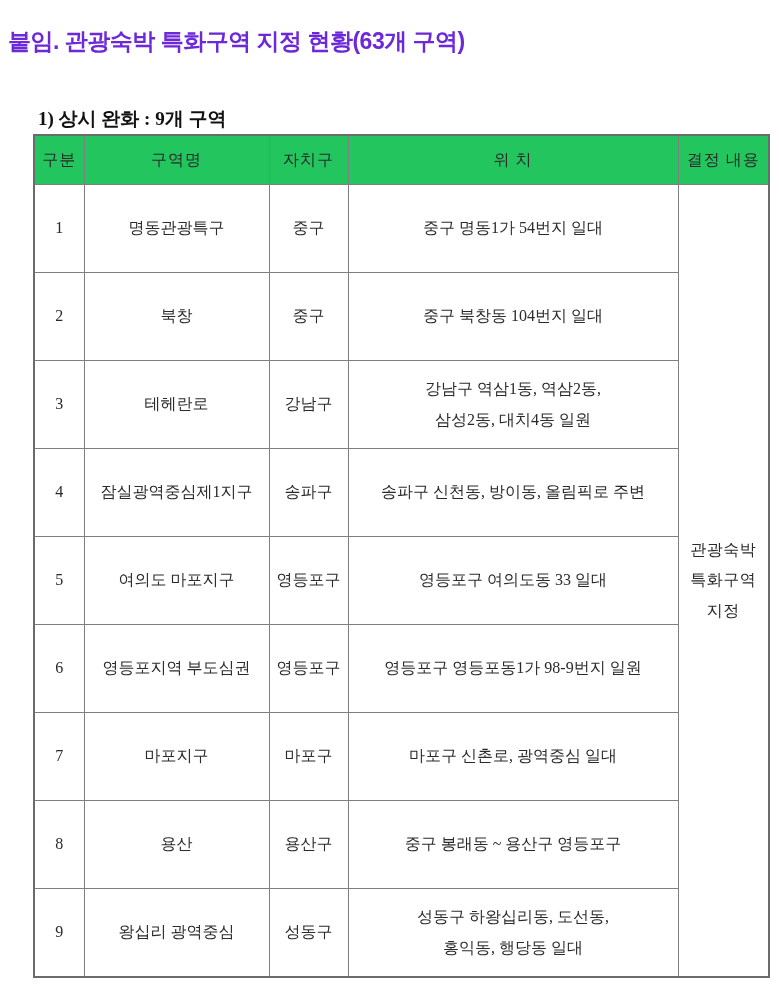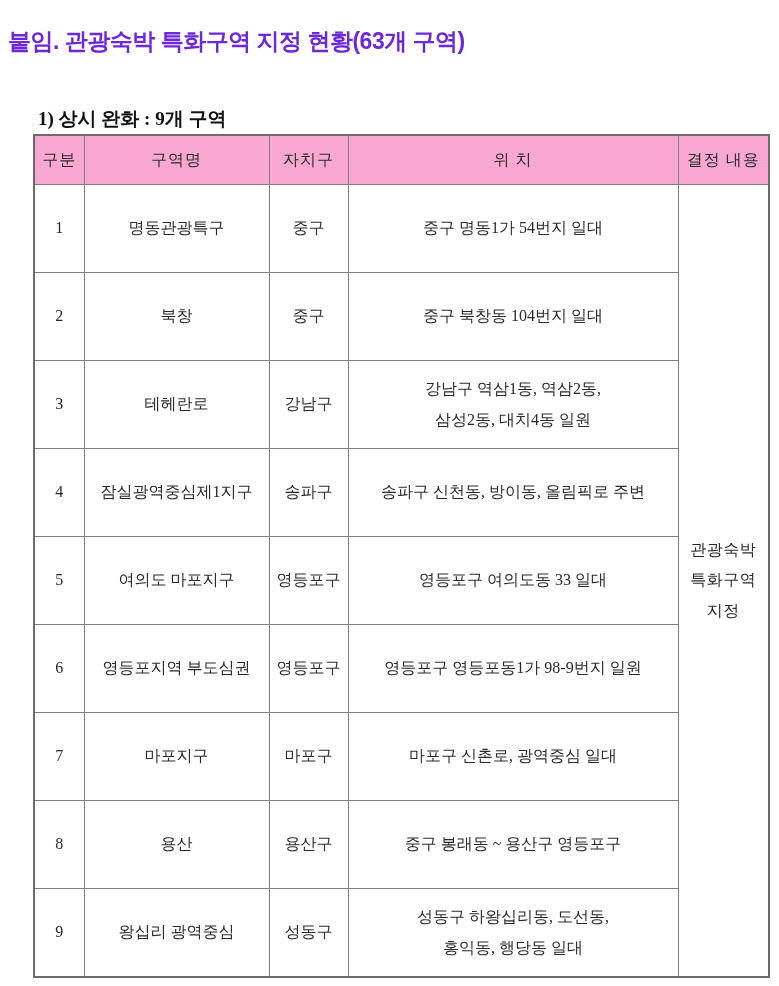--- a/index.html
+++ b/index.html
@@ -54,21 +54,21 @@
     border: 1px solid #7f7f7f;
     text-align: center;
     vertical-align: middle;
     padding: 2px 4px;
     overflow: hidden;
   }
   table.zones-table {
     border: 2px solid #6b6b6b;
   }
   table.zones-table thead th {
-    background: #f9a8d4;
+    background: #22c55e;
     font-weight: 400;
     height: 44px;
     letter-spacing: 1px;
   }
   table.zones-table tbody td {
     height: 83px;
     background: #ffffff;
     white-space: pre-line;
     line-height: 1.9;
   }

